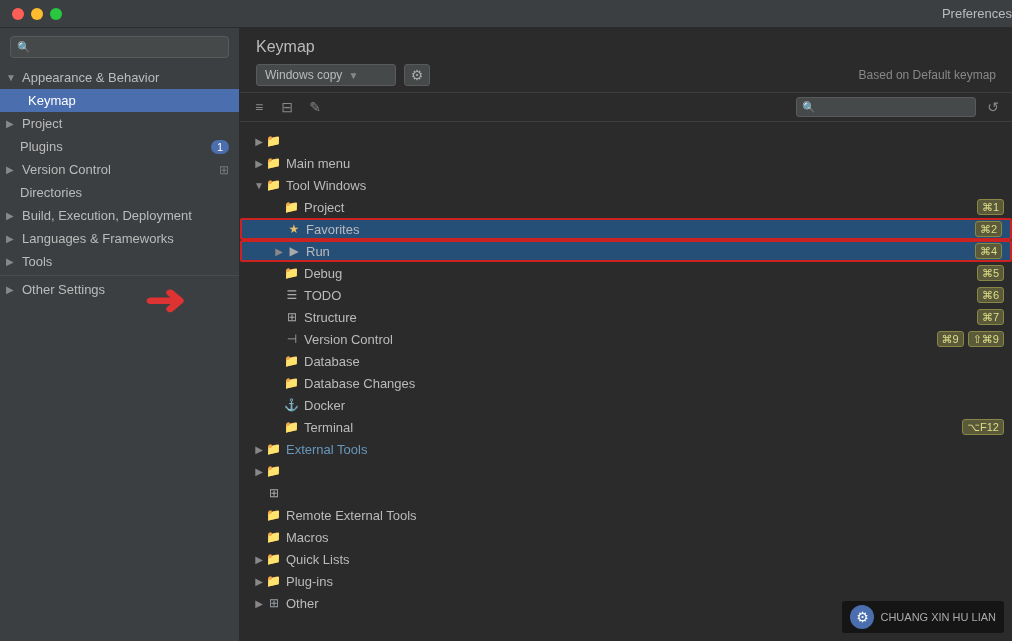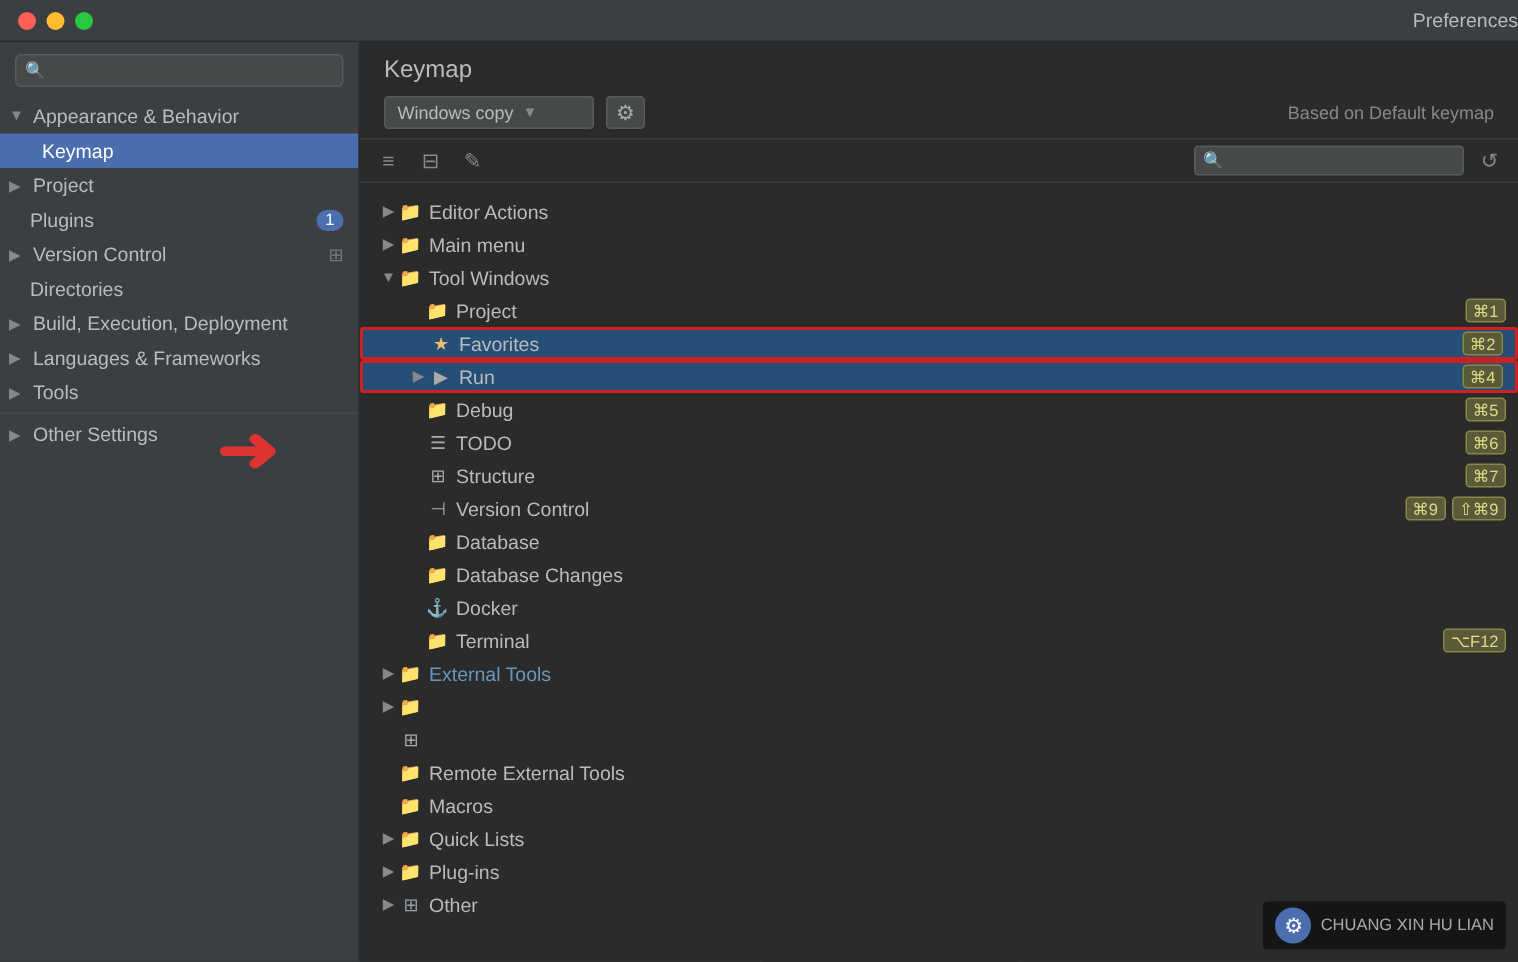--- a/index.html
+++ b/index.html
@@ -441,21 +441,20 @@
       <button class="restore-btn" title="Restore">↺</button>
     </div>
 
     <div class="tree-area">
       <div class="tree-content">
 
         <div class="tree-node">
           <span class="indent" style="width:4px"></span>
           <span class="expand-arrow">▶</span>
           <span class="node-icon folder-icon">📁</span>
-          <span class="node-label">Editor Actions</span>
         </div>
 
         <div class="tree-node">
           <span class="indent" style="width:4px"></span>
           <span class="expand-arrow">▶</span>
           <span class="node-icon folder-icon">📁</span>
           <span class="node-label">Main menu</span>
         </div>
 
         <div class="tree-node">

